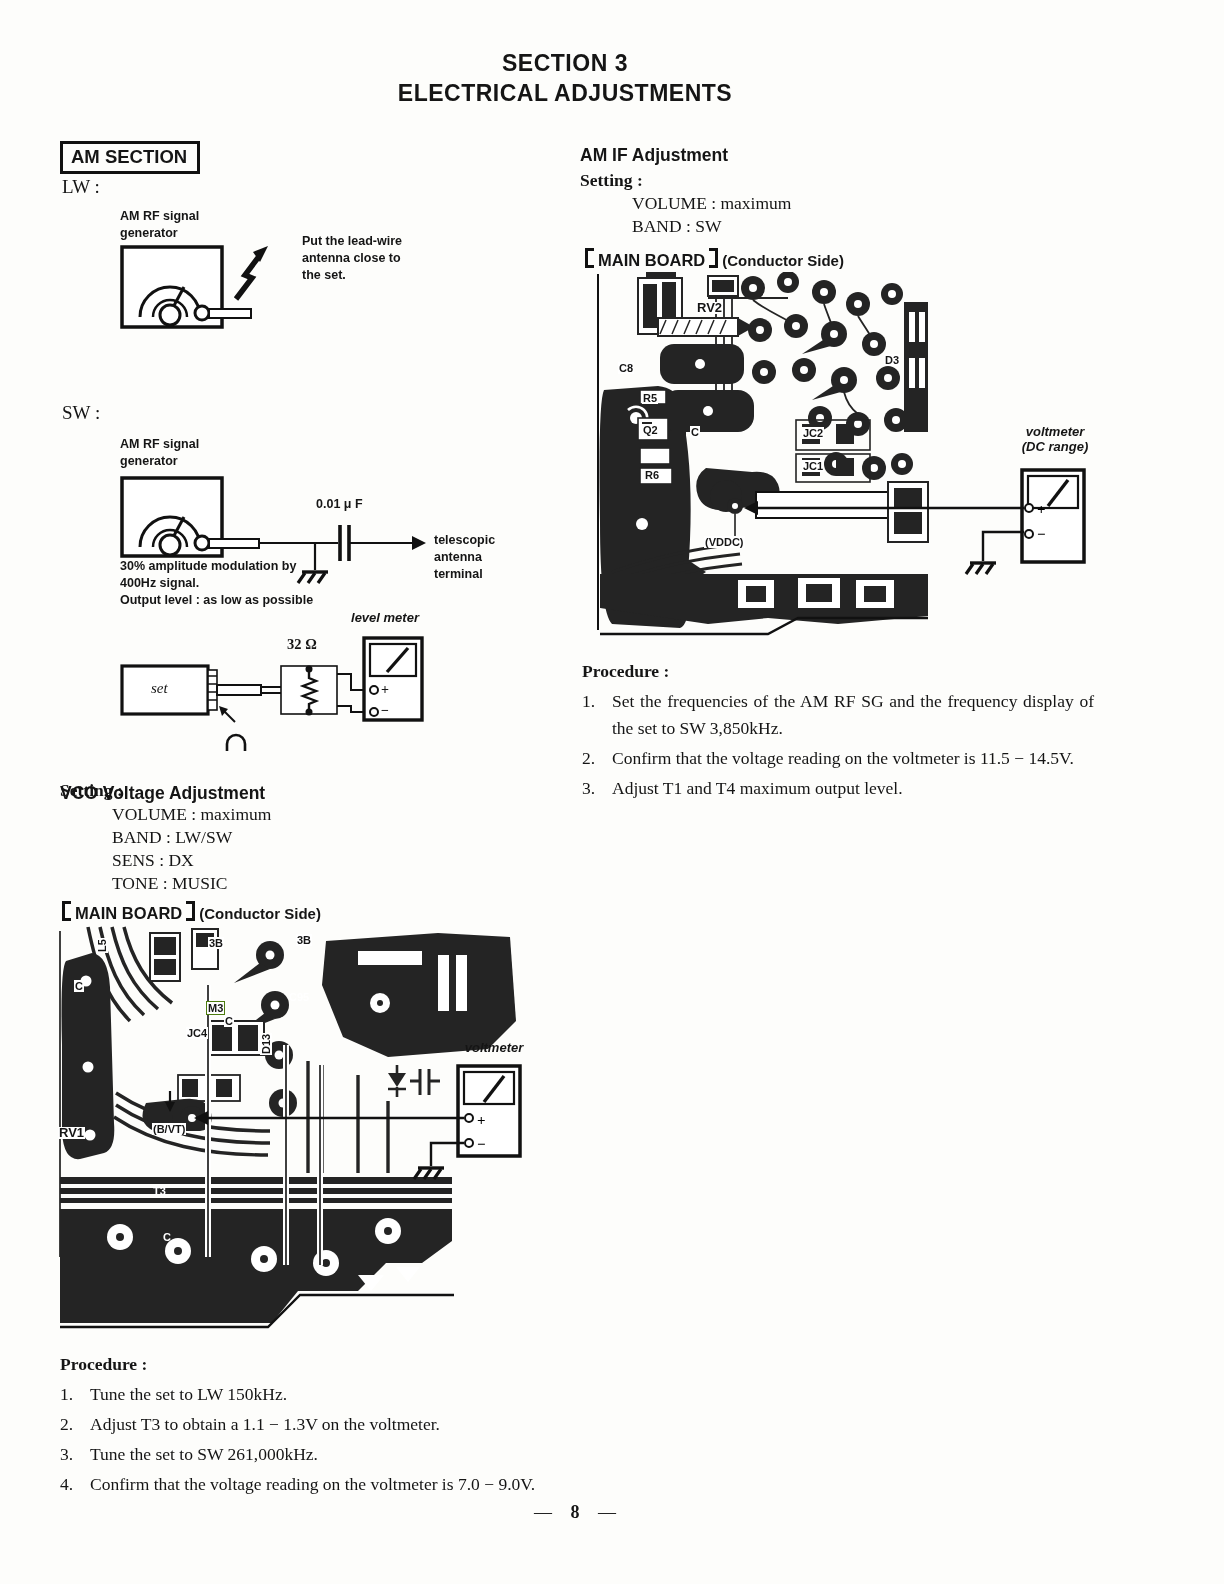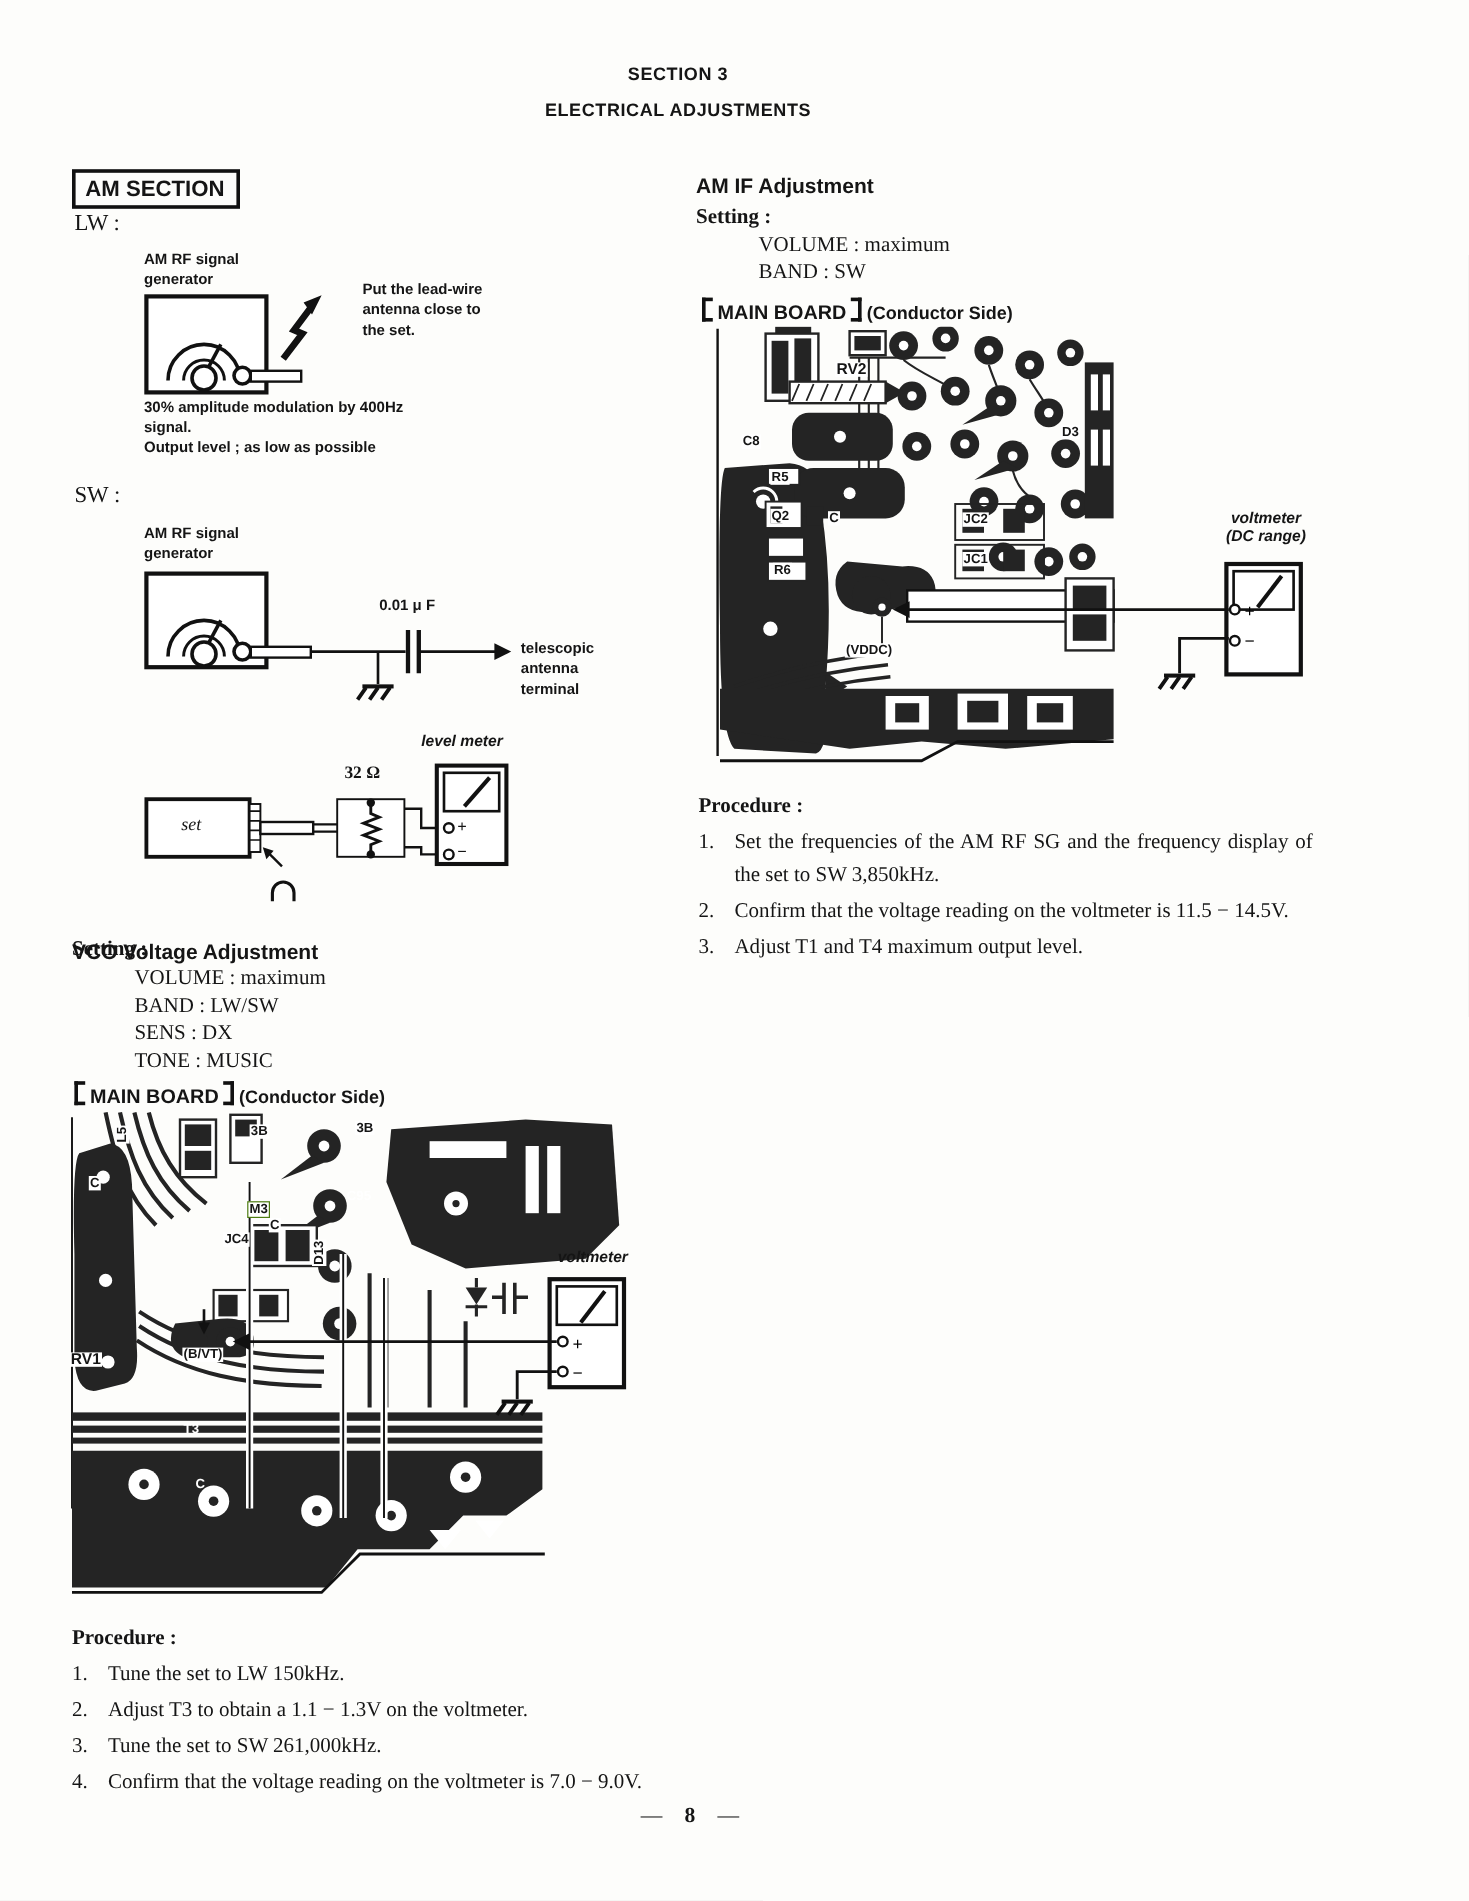--- a/index.html
+++ b/index.html
@@ -1,19 +1,19 @@
 <!DOCTYPE html>
 <html><head>
 <meta charset="utf-8">
 <style>
   html,body{margin:0;padding:0;background:#e8e8e8;}
   #page{position:relative;width:1224px;height:1584px;background:#fdfdfb;color:#151515;
         font-family:"Liberation Serif", serif;overflow:hidden;margin:0 auto;}
   .abs{position:absolute;}
-  .title{font-family:"Liberation Sans", sans-serif;font-weight:bold;font-size:15px;
+  .title{font-family:"Liberation Sans", sans-serif;font-weight:bold;font-size:23px;
          letter-spacing:.5px;text-align:center;line-height:30px;}
   .h-sans{font-family:"Liberation Sans", sans-serif;font-weight:bold;font-size:17.5px;}
   .h-serif{font-weight:bold;font-size:17.5px;}
   .note{font-family:"Liberation Sans", sans-serif;font-weight:bold;
         font-size:12.5px;line-height:1.35;white-space:pre-line;}
   .boxed-label{border:3px solid #111;padding:2px 10px 3px 8px;display:inline-block;
         font-family:"Liberation Sans", sans-serif;font-weight:bold;font-size:18.5px;}
   .band-heading{font-size:19px;}
   .settings-line{font-size:17.5px;line-height:23px;}
   .lb,.rb{display:inline-block;width:6px;height:14px;border:3px solid #111;vertical-align:-2px;}
@@ -72,23 +72,20 @@
       <circle cx="92" cy="108" r="7" fill="#fff" stroke="#111" stroke-width="3"></circle>
       <rect x="99" y="104" width="42" height="9" fill="#fff" stroke="#111" stroke-width="2"></rect>
       <g>
         <path d="M126,94 L142,73 L135,70 L150,50" fill="none" stroke="#111" stroke-width="5.5"></path>
         <polygon points="158,41 143,47 150,57" fill="#111"></polygon>
       </g>
     </svg>
     <div class="abs note" style="left:192px;top:28px;">Put the lead-wire
 antenna close to
 the set.</div>
-    <div class="abs note" style="left:10px;top:126px;">30% amplitude modulation by 400Hz
-signal.
-Output level ; as low as possible</div>
   </div>
 
   <div class="abs band-heading" style="left:62px;top:402px;">SW :</div>
 
   <div class="abs" style="left:110px;top:430px;width:440px;height:190px;">
     <div class="abs note" style="left:10px;top:6px;">AM RF signal
 generator</div>
     <svg class="abs" style="left:0;top:0" width="440" height="190" viewBox="0 0 440 190">
       <rect x="12" y="48" width="100" height="78" fill="#fff" stroke="#111" stroke-width="3.5"></rect>
       <path d="M30,117 A30,30 0 0 1 90,117" fill="none" stroke="#111" stroke-width="3"></path>
@@ -101,20 +98,23 @@
       <path d="M205,113 V140" stroke="#111" stroke-width="2.2"></path>
       <use href="#gndsym" x="205" y="142"></use>
       <path d="M230,95 V131 M239,95 V131" stroke="#111" stroke-width="3.6"></path>
       <path d="M239,113 H303" stroke="#111" stroke-width="2.2"></path>
       <polygon points="316,113 302,106 302,120" fill="#111"></polygon>
     </svg>
     <div class="abs note" style="left:206px;top:66px;">0.01 μ F</div>
     <div class="abs note" style="left:324px;top:90px;margin-top:12px;">telescopic
 antenna
 terminal</div>
+    <div class="abs note" style="left:10px;top:128px;">30% amplitude modulation by
+400Hz signal.
+Output level : as low as possible</div>
   </div>
 
   <div class="abs" style="left:115px;top:608px;width:330px;height:150px;">
     <div class="abs vm-label" style="left:225px;top:2px;width:90px;">level meter</div>
     <div class="abs" style="left:172px;top:28px;font-weight:bold;font-size:14.5px;">32 Ω</div>
     <svg class="abs" style="left:0;top:0" width="330" height="150" viewBox="0 0 330 150">
       <rect x="7" y="58" width="86" height="48" fill="#fff" stroke="#111" stroke-width="3.2"></rect>
       <rect x="93" y="62" width="9" height="40" fill="#fff" stroke="#111" stroke-width="1.6"></rect>
       <path d="M93,68 H102 M93,76 H102 M93,84 H102 M93,92 H102" stroke="#111" stroke-width="1.4"></path>
       <rect x="102" y="77" width="44" height="10" fill="#fff" stroke="#111" stroke-width="2"></rect>

